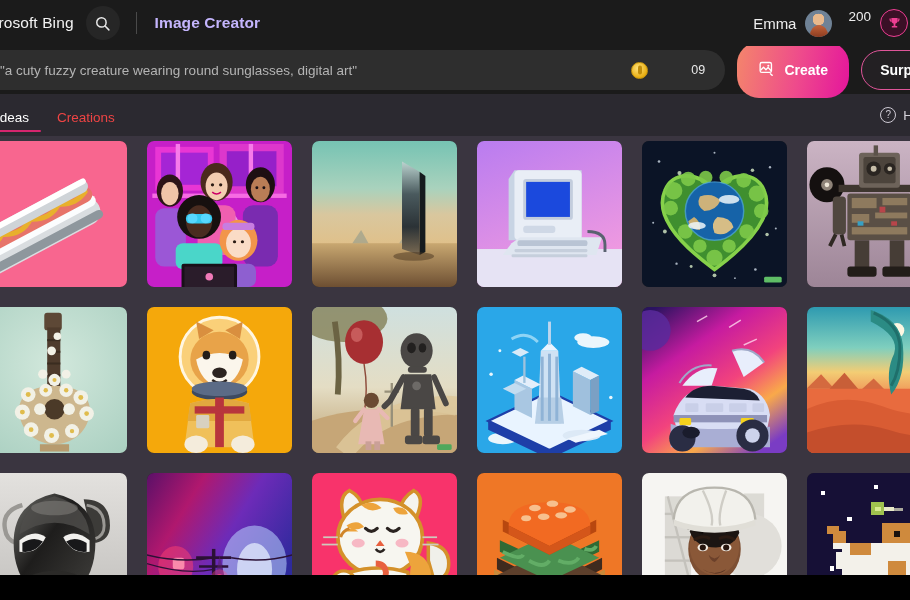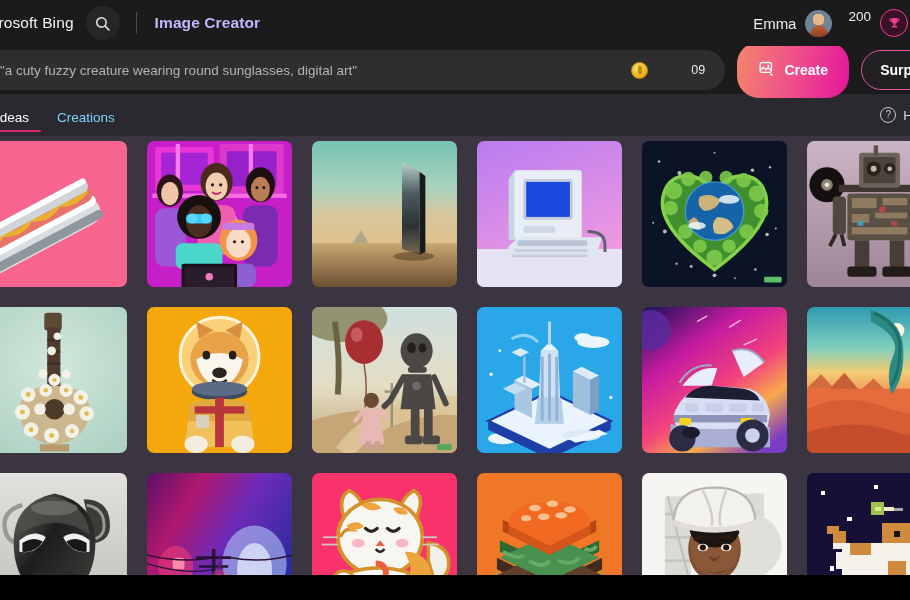--- a/index.html
+++ b/index.html
@@ -194,21 +194,21 @@
   .tabbar {
     height: 42px;
     background: #2b2930;
     display: flex;
     align-items: center;
     position: relative;
     z-index: 3;
   }
   .tabs { display: flex; align-items: flex-end; height: 100%; }
   .tab {
-    color: #7dd3fc;
+    color: #ef4444;
     font-size: 13.5px;
     padding: 0 14px 11px 14px;
     position: relative;
     cursor: pointer;
     white-space: nowrap;
     align-self: flex-end;
   }
   .tab:first-child { margin-left: -18px; }
   .tab.active { color: #fff; }
   .tab.active::after {

